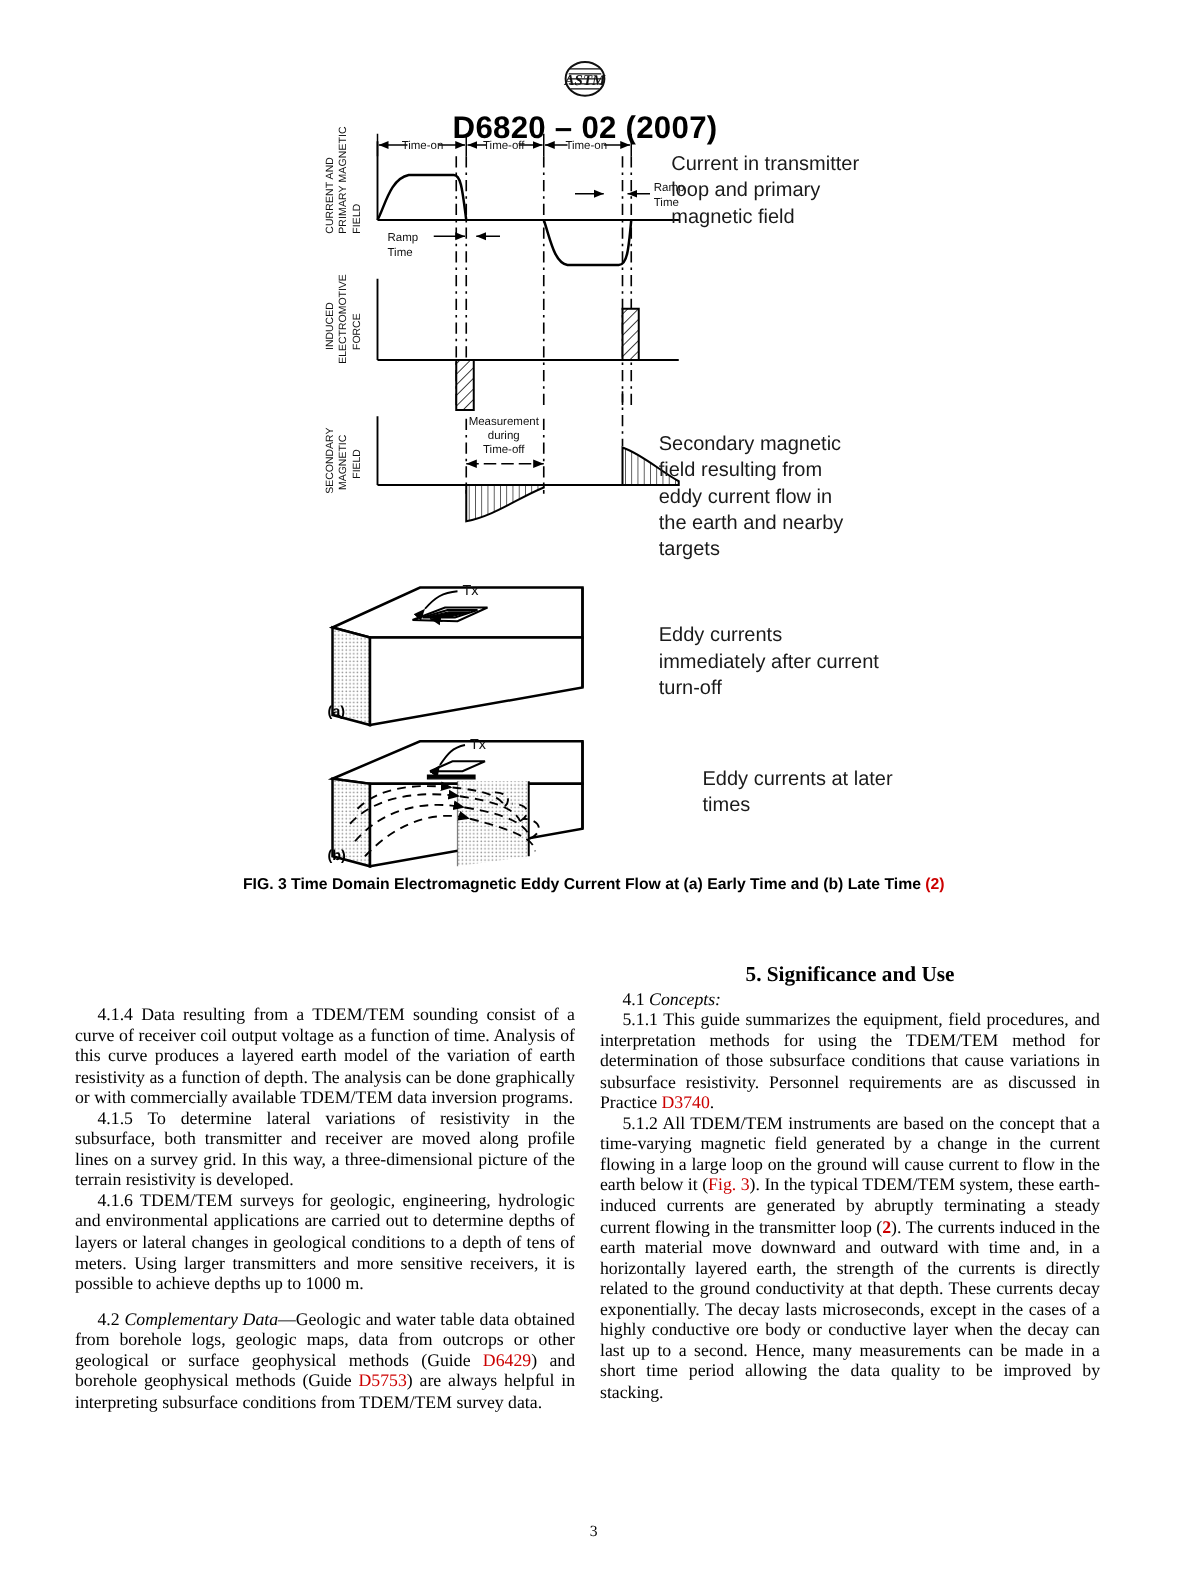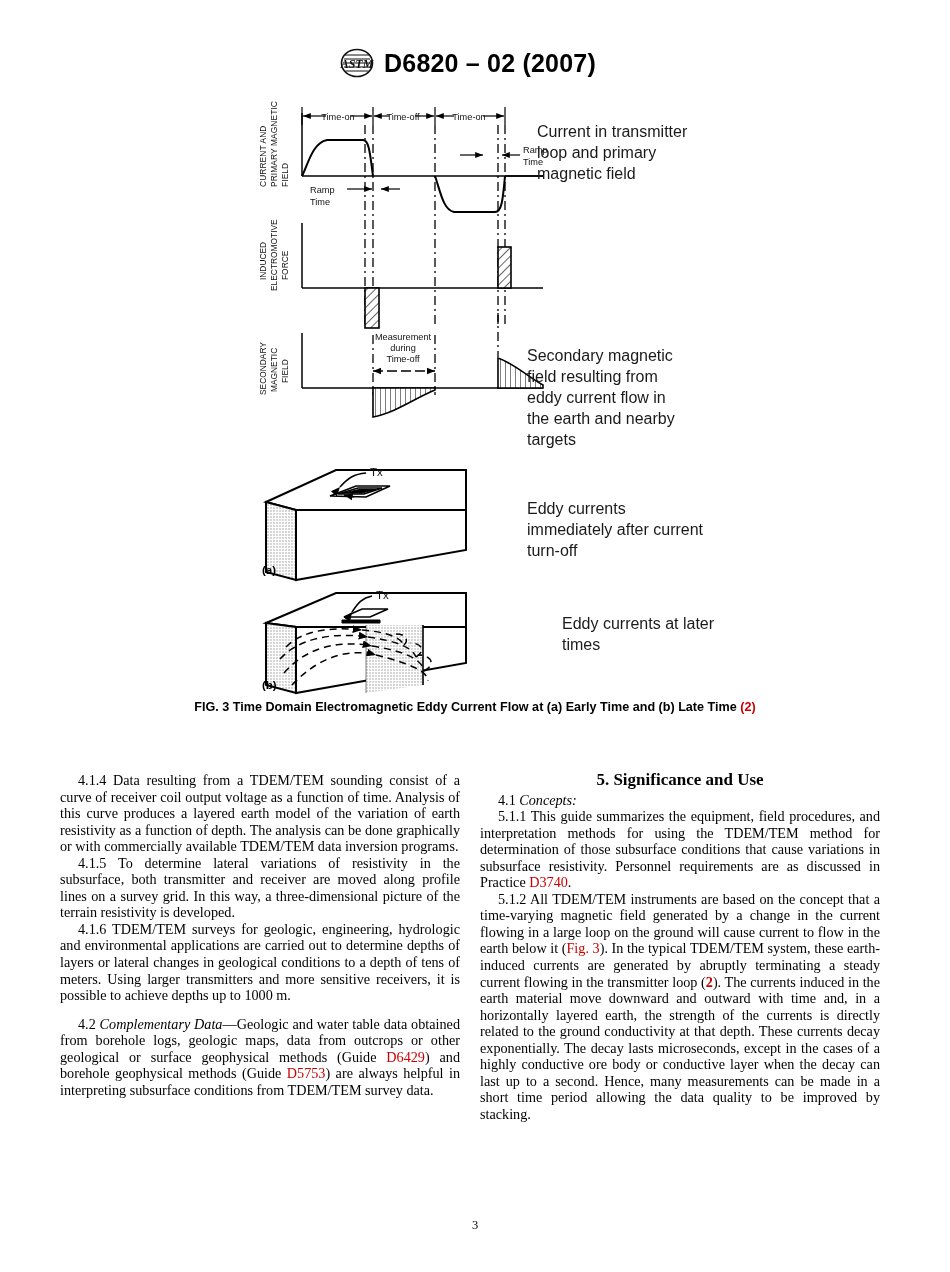--- a/index.html
+++ b/index.html
@@ -25,20 +25,21 @@
   .doc-header {
     position: absolute;
     top: 48px;
     left: 0;
     width: 936px;
     text-align: center;
     display: flex;
     align-items: center;
     justify-content: center;
     gap: 10px;
+    flex-direction: column;
   }
   .astm-logo {
     width: 34px;
     height: 30px;
     position: relative;
     display: inline-block;
   }
   .doc-title {
     font-family: "Liberation Sans", sans-serif;
     font-weight: bold;
@@ -119,21 +120,21 @@
     position: absolute;
     top: 0;
     width: 400px;
     font-size: 14.2px;
     line-height: 16.55px;
     text-align: justify;
     text-justify: inter-word;
     -webkit-hyphens: none;
     hyphens: none;
   }
-  .col-left  { left: 0; }
+  .col-left  { left: 0; margin-top: 32px; }
   .col-right { left: 420px; }
 
   .para {
     margin: 0 0 0 0;
     text-indent: 18px;
     text-align: justify;
   }
   .para.gap { margin-top: 12px; }
   .sec-head {
     font-weight: bold;

